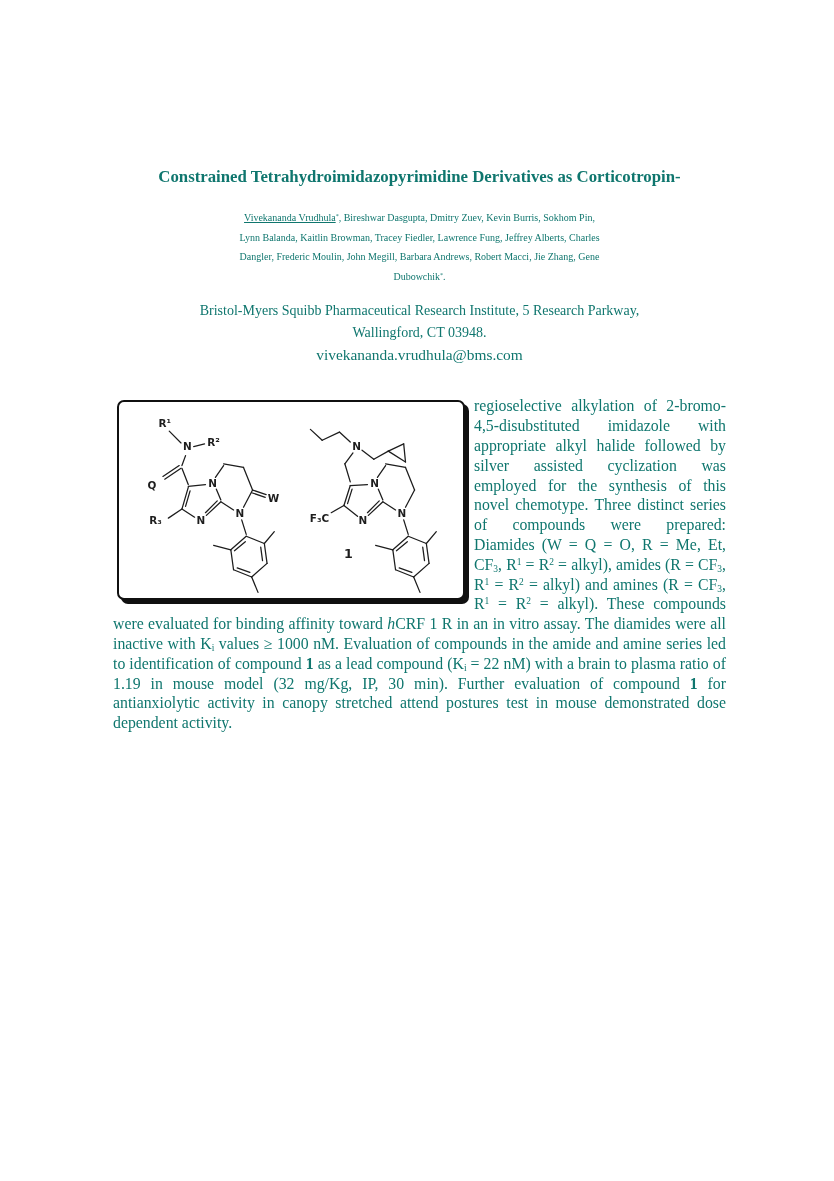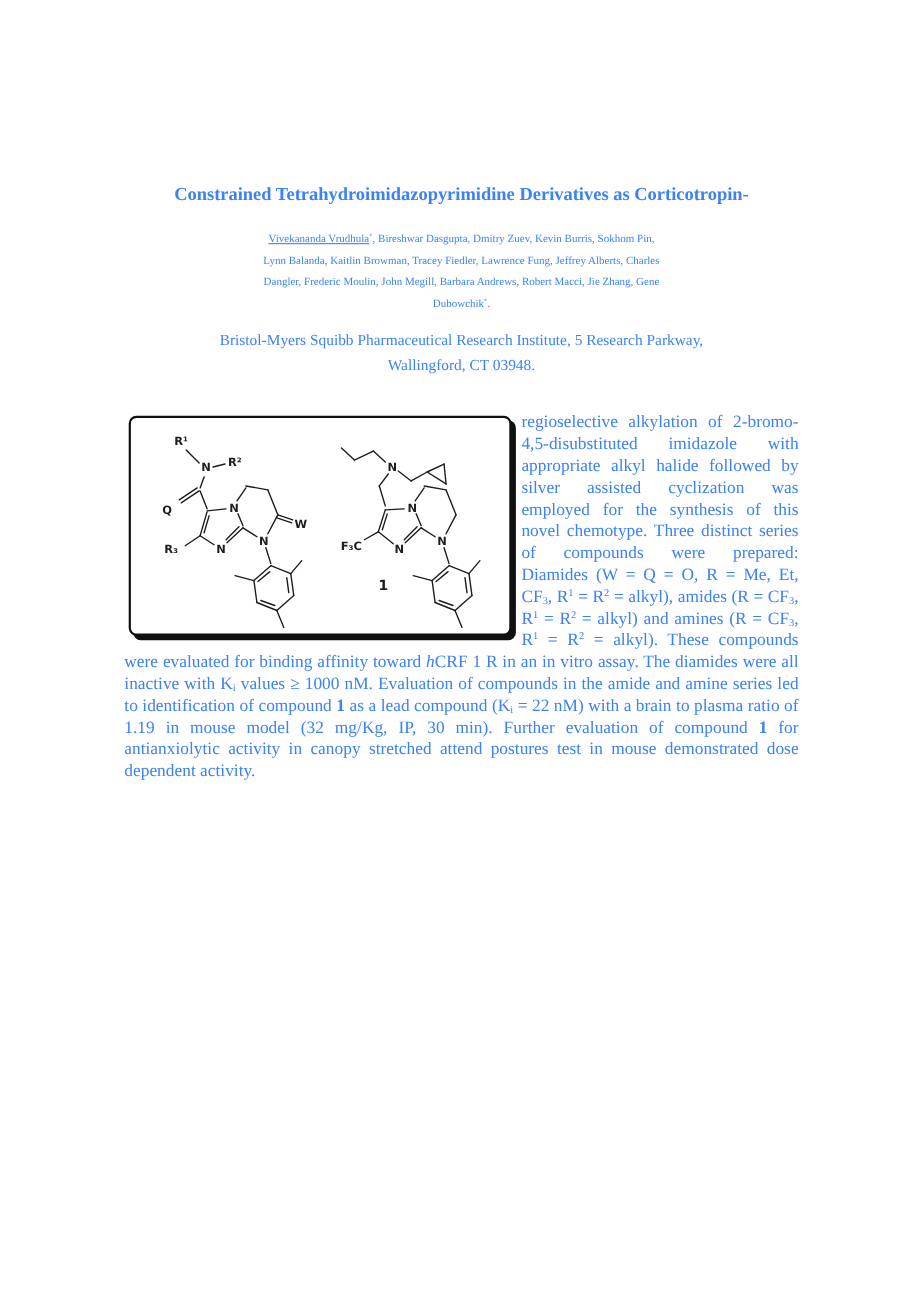--- a/index.html
+++ b/index.html
@@ -2,21 +2,21 @@
 <html><head>
 <meta charset="utf-8">
 <style>
   html,body{margin:0;padding:0;background:#ffffff;}
   .page{
     position:relative;
     width:834px;height:1181px;
     box-sizing:border-box;
     padding:166px 108px 0 113px;
     background:#ffffff;
-    color:#3b82f6;
+    color:#0f766e;
     font-family:"Liberation Serif","DejaVu Serif",serif;
     overflow:hidden;
   }
   .title{
     font-size:16.8px;font-weight:bold;text-align:center;line-height:22px;
     margin:0;
   }
   .authors{
     margin:20px 0 0 0;font-size:10px;line-height:19.6px;text-align:center;
   }
@@ -58,20 +58,21 @@
 <body>
 
 <div class="page">
 
   <h1 class="title"><span>Constrained Tetrahydroimidazopyrimidine Derivatives as Corticotropin-</span><br></h1>
 
   <p class="authors"><span class="u">Vivekananda Vrudhula</span><span class="sup">*</span><span>, Bireshwar Dasgupta, Dmitry Zuev, Kevin Burris, Sokhom Pin,</span><br><span>Lynn Balanda, Kaitlin Browman, Tracey Fiedler, Lawrence Fung, Jeffrey Alberts, Charles</span><br><span>Dangler, Frederic Moulin, John Megill, Barbara Andrews, Robert Macci, Jie Zhang, Gene</span><br><span>Dubowchik</span><span class="sup">*</span><span>.</span></p>
 
   <p class="affiliation"><span>Bristol-Myers Squibb Pharmaceutical Research Institute, 5 Research Parkway,</span><br><span>Wallingford, CT 03948.</span></p>
 
+  <p class="email">vivekananda.vrudhula@bms.com</p>
 
   <div class="abstract">
 
 
     <p>
       <span class="figwrap">
 
         <svg class="structure" width="150" height="192" viewBox="0 0 152 212" preserveAspectRatio="xMidYMid meet">
           <g fill="none">
             <line x1="31" y1="30" x2="44" y2="43"></line>

